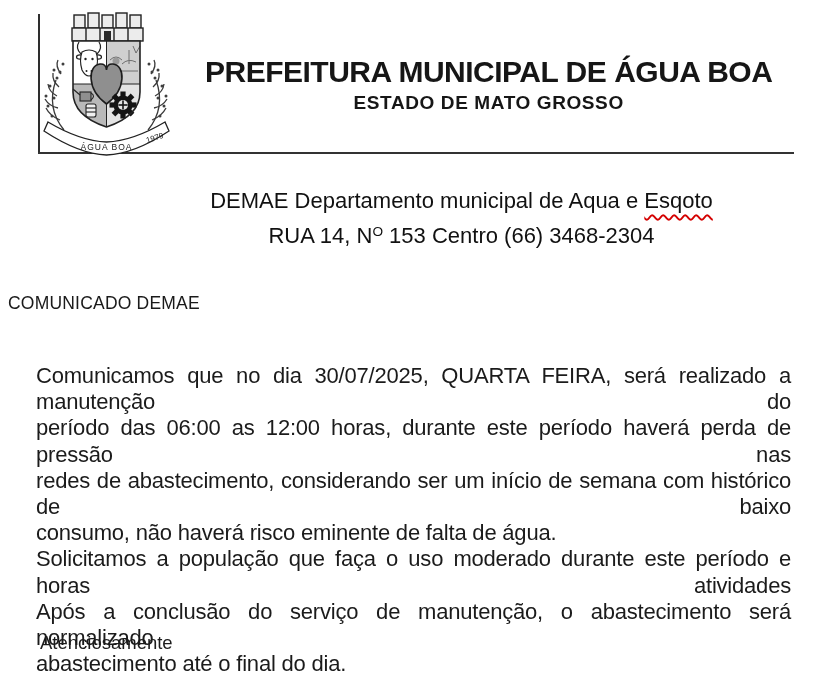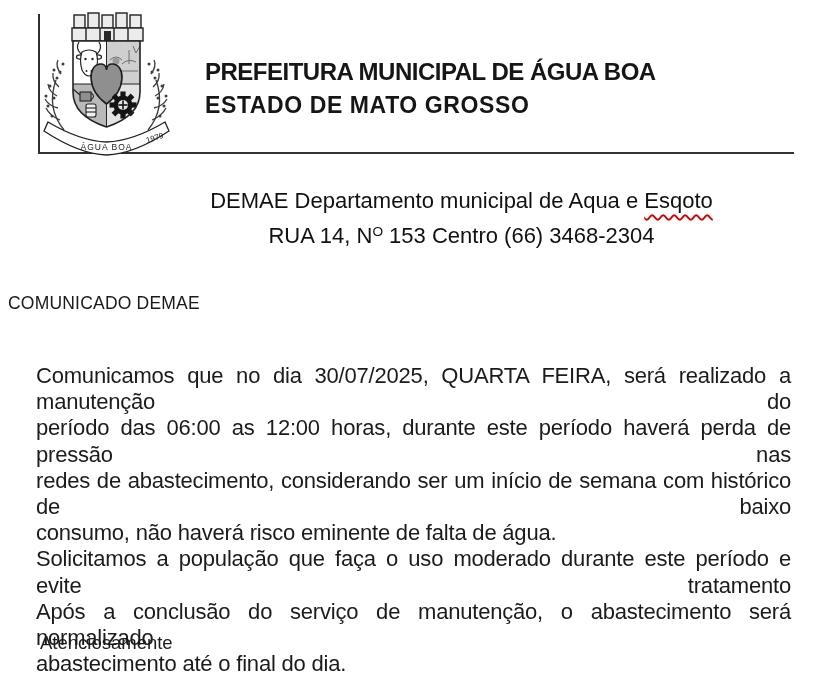--- a/index.html
+++ b/index.html
@@ -35,34 +35,35 @@
     position: absolute;
     left: 30px;
     top: 8px;
   }
   .title-block {
     position: absolute;
     left: 205px;
     top: 58px;
   }
   .org-title {
-    font-size: 24px;
+    font-size: 30px;
     font-weight: bold;
     letter-spacing: -0.5px;
     line-height: 28px;
     color: #161616;
     white-space: nowrap;
   }
   .org-subtitle {
     margin-top: 6px;
-    font-size: 23px;
+    font-size: 19px;
     font-weight: bold;
     letter-spacing: 0.6px;
     color: #161616;
     white-space: nowrap;
+    text-align: center;
   }
   .dept-block {
     position: absolute;
     left: 92px;
     top: 185px;
     width: 739px;
     text-align: center;
     font-size: 22px;
     line-height: 31px;
     color: #111111;
@@ -259,18 +260,18 @@
   </div>
 </div>
 
 <div class="notice-title">COMUNICADO DEMAE</div>
 
 <div class="body-block">
     <div class="body-line">Comunicamos que no dia 30/07/2025, QUARTA FEIRA, será realizado a manutenção do</div>
     <div class="body-line">período das 06:00 as 12:00 horas, durante este período haverá perda de pressão nas</div>
     <div class="body-line">redes de abastecimento, considerando ser um início de semana com histórico de baixo</div>
     <div class="body-line last">consumo, não haverá risco eminente de falta de água.</div>
-    <div class="body-line">Solicitamos a população que faça o uso moderado durante este período e evite tratamento</div>
+    <div class="body-line">Solicitamos a população que faça o uso moderado durante este período e horas atividades</div>
     <div class="body-line">Após a conclusão do serviço de manutenção, o abastecimento será normalizado</div>
     <div class="body-line last">abastecimento até o final do dia.</div>
   </div>
 
 <div class="closing">Atenciosamente</div>
 
 </body></html>

